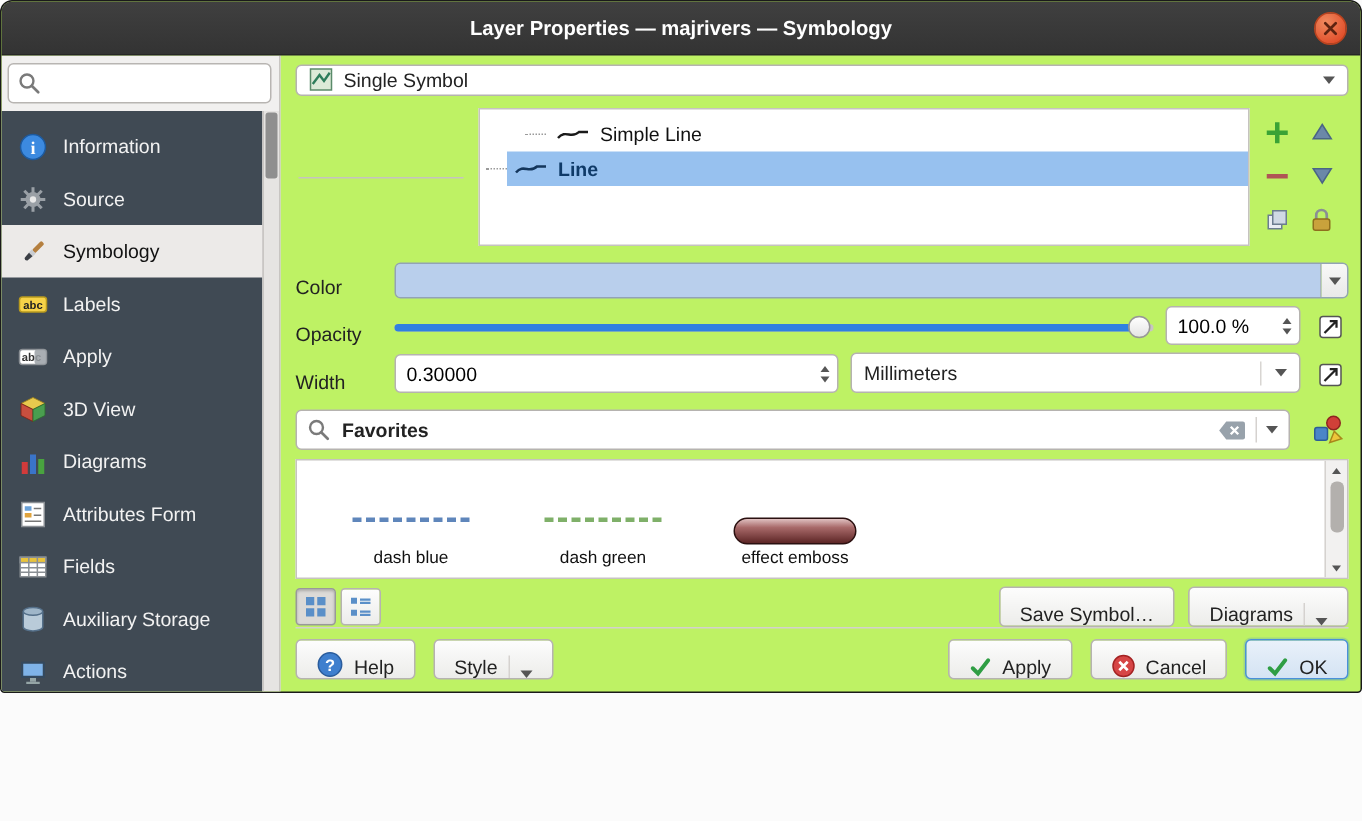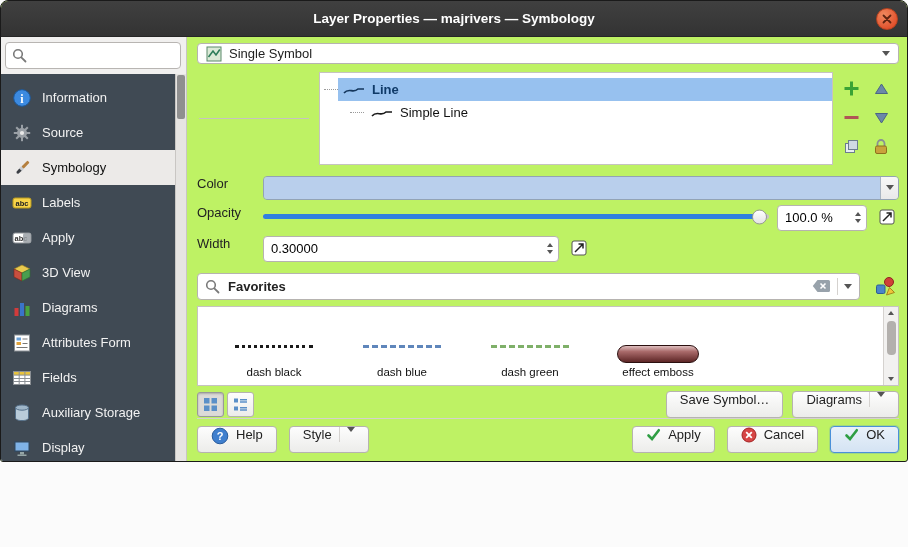--- a/index.html
+++ b/index.html
@@ -42,21 +42,21 @@
   .tree-left::after{content:"";position:absolute;left:2px;right:10px;top:50%;border-top:1px solid #c6c3c0}
   .tree-box{flex:1;background:#fff;border:1px solid #c6c3c0;padding-top:5px;overflow:hidden}
   .tree-row{height:23px;display:flex;align-items:center;cursor:pointer}
   .branch-line{width:14px;border-top:1px dotted #9a9a9a;margin-left:4px}
   .tree-sel{flex:1;height:23px;background:#97c1ef;display:flex;align-items:center;gap:7px;padding:0 5px;color:#0f3a68;font-weight:bold}
   .tree-row.child{padding-left:26px;gap:7px;color:#111}
   .tree-actions{width:66px;flex:0 0 66px;display:grid;grid-template-columns:28px 28px;grid-auto-rows:27px;gap:2px;justify-content:center;align-content:start;padding-top:3px}
   .ta-btn{display:flex;align-items:center;justify-content:center;border-radius:3px;cursor:pointer}
 
   
-  .prop-row{display:flex;align-items:flex-start;gap:8px;margin-top:5px}
+  .prop-row{display:flex;align-items:flex-end;gap:8px;margin-top:5px}
   .prop-row.first{margin-top:11px}
   .prop-label{width:58px;flex:0 0 58px}
   .color-btn{flex:1;height:24px;border:1px solid #93a3b5;border-radius:4px;overflow:hidden;display:flex;cursor:pointer}
   .color-fill{flex:1}
   .color-dd{width:18px;border-left:1px solid #a8b4c2;background:linear-gradient(#f8f8f8,#e9e9e9);display:flex;align-items:center;justify-content:center}
 
   .slider{flex:1;height:24px;position:relative;display:flex;align-items:center;cursor:pointer}
   .slider-track{height:5px;width:100%;background:#c8c5c2;border-radius:3px;position:relative}
   .slider-fill{position:absolute;left:0;top:0;bottom:0;width:98%;background:#3080e0;border-radius:3px}
   .slider-handle{position:absolute;left:calc(98% - 7px);top:50%;transform:translateY(-50%);width:15px;height:15px;background:linear-gradient(#ffffff,#e4e4e4);border:1px solid #979797;border-radius:50%}
@@ -91,21 +91,21 @@
   .scroll-btn{height:13px;display:flex;align-items:center;justify-content:center;cursor:pointer;width:100%}
   .scroll-thumb{width:9px;height:34px;background:#b3b0ad;border-radius:4px;margin-top:1px;cursor:pointer}
   .scroll-btn.bottom{margin-top:auto}
 
   
   .list-toolbar{display:flex;align-items:center;margin-top:5px;gap:9px}
   .view-btns{display:flex;gap:3px}
   .view-btn{width:27px;height:25px;border:1px solid #b6b3b0;border-radius:3px;background:linear-gradient(#fdfdfd,#ececea);display:flex;align-items:center;justify-content:center;cursor:pointer}
   .view-btn.active{background:#dcdad7;border-color:#999;box-shadow:inset 0 1px 2px rgba(0,0,0,.22)}
   .spacer{flex:1}
-  .btn{height:27px;padding:0 13px;border:1px solid #b6b3b0;border-radius:4px;background:linear-gradient(#fdfdfd,#ececea);display:flex;align-items:flex-start;gap:7px;font:inherit;color:#222;cursor:pointer}
+  .btn{height:27px;padding:0 13px;border:1px solid #b6b3b0;border-radius:4px;background:linear-gradient(#fdfdfd,#ececea);display:flex;align-items:flex-end;gap:7px;font:inherit;color:#222;cursor:pointer}
   .btn .vsep{height:15px}
 
   
   .layer-rendering{margin-top:13px;display:flex;align-items:center;gap:8px;font-weight:bold;cursor:pointer}
   .tri-right{width:0;height:0;border-top:5px solid transparent;border-bottom:5px solid transparent;border-left:6.5px solid #2a2a2a}
 
   
   .footer{margin-top:auto;border-top:1px solid #d4d1ce;padding:7px 0 8px;display:flex;align-items:center;gap:12px}
   .btn.primary{background:linear-gradient(#e9f1fa,#d4e3f3);border:1px solid #4a90d9;box-shadow:0 0 0 1px rgba(74,144,217,.25)}
 </style>
@@ -262,21 +262,21 @@
 
           <div class="sidebar-item">
             <span class="ic">
                 <svg width="20" height="20" viewBox="0 0 20 20">
                   <rect x="2" y="3" width="16" height="11" rx="1" fill="#34495e"></rect>
                   <rect x="3.5" y="4.5" width="13" height="8" fill="#7fb3e8"></rect>
                   <rect x="8" y="14" width="4" height="2.5" fill="#95a5a6"></rect>
                   <rect x="5.5" y="16.5" width="9" height="1.5" fill="#95a5a6"></rect>
                 </svg>
               </span>
-            <span>Display</span>
+            <span>Actions</span>
           </div>
 
         </div>
         <div class="side-scroll">
           <div class="side-thumb"></div>
         </div>
       </div>
     </div>
 
     <div class="main">
@@ -286,35 +286,35 @@
             <rect x="1" y="1" width="14" height="14" fill="#dcead8" stroke="#5a8a6a"></rect>
             <path d="M2.5 11 L7 5 L10 9 L13.8 3.5" stroke="#2e7d5b" fill="none" stroke-width="1.6"></path>
           </svg>
         <span class="grow">Single Symbol</span>
         <span class="arrow-down"></span>
       </div>
 
       <div class="tree-section">
         <div class="tree-left"></div>
         <div class="tree-box">
+          <div class="tree-row child">
+            <span class="branch-line"></span>
+            <svg width="22" height="12">
+                <path d="M1 9 C6 3, 10 10, 15 5 L21 5" stroke="#1a1a1a" stroke-width="1.6" fill="none"></path>
+              </svg>
+            <span>Simple Line</span>
+          </div>
           <div class="tree-row">
             <span class="branch-line"></span>
             <div class="tree-sel">
               <svg width="22" height="12">
                   <path d="M1 9 C6 3, 10 10, 15 5 L21 5" stroke="#14365c" stroke-width="1.7" fill="none"></path>
                 </svg>
               <span>Line</span>
             </div>
-          </div>
-          <div class="tree-row child">
-            <span class="branch-line"></span>
-            <svg width="22" height="12">
-                <path d="M1 9 C6 3, 10 10, 15 5 L21 5" stroke="#1a1a1a" stroke-width="1.6" fill="none"></path>
-              </svg>
-            <span>Simple Line</span>
           </div>
         </div>
         <div class="tree-actions">
           <div class="ta-btn">
               <svg width="17" height="17">
                 <path d="M8.5 1.5 v14 M1.5 8.5 h14" stroke="#3aa335" stroke-width="3"></path>
               </svg>
             </div>
           <div class="ta-btn">
               <svg width="15" height="14">
@@ -381,20 +381,25 @@
 
       <div class="prop-row">
         <span class="prop-label">Width</span>
         <div class="spinbox spin-width">
           <input type="text" value="0.30000" style="">
           <div class="spin-arrows">
               <span class="tri-up"></span>
               <span class="tri-down"></span>
             </div>
         </div>
+        <div class="combo unit-combo">
+          <span class="grow">Millimeters</span>
+          <span class="combo-sep"></span>
+          <span class="arrow-down"></span>
+        </div>
         <div class="dd-btn">
             <svg width="18" height="18">
               <rect x="2" y="2" width="14" height="14" rx="2" fill="#fff" stroke="#555"></rect>
               <path d="M5 13 L13 5 M8.5 5 H13 V9.5" stroke="#222" stroke-width="1.5" fill="none"></path>
             </svg>
           </div>
       </div>
 
       <div class="fav-row">
         <div class="fav-box">
@@ -416,24 +421,20 @@
           <svg width="21" height="21">
               <rect x="1.5" y="9" width="8.5" height="8.5" rx="1.5" fill="#4a86c8" stroke="#2d5e96"></rect>
               <circle cx="14" cy="6" r="4.5" fill="#d04038" stroke="#8e2620"></circle>
               <polygon points="11.5,19 19.5,16.5 14.5,11.5" fill="#edc63a" stroke="#a8871a"></polygon>
             </svg>
         </div>
       </div>
 
       <div class="symbol-list">
         <div class="symbol-cards">
-          <div class="symbol-card">
-            <div class="preview-line dotted" style="border-top-color: rgb(26, 26, 26);"></div>
-            <span class="symbol-label">dash black</span>
-          </div>
           <div class="symbol-card">
             <div class="preview-line" style="border-top-color: rgb(95, 134, 187);"></div>
             <span class="symbol-label">dash blue</span>
           </div>
           <div class="symbol-card">
             <div class="preview-line" style="border-top-color: rgb(127, 176, 105);"></div>
             <span class="symbol-label">dash green</span>
           </div>
           <div class="symbol-card">
             <div class="preview-emboss"></div>

